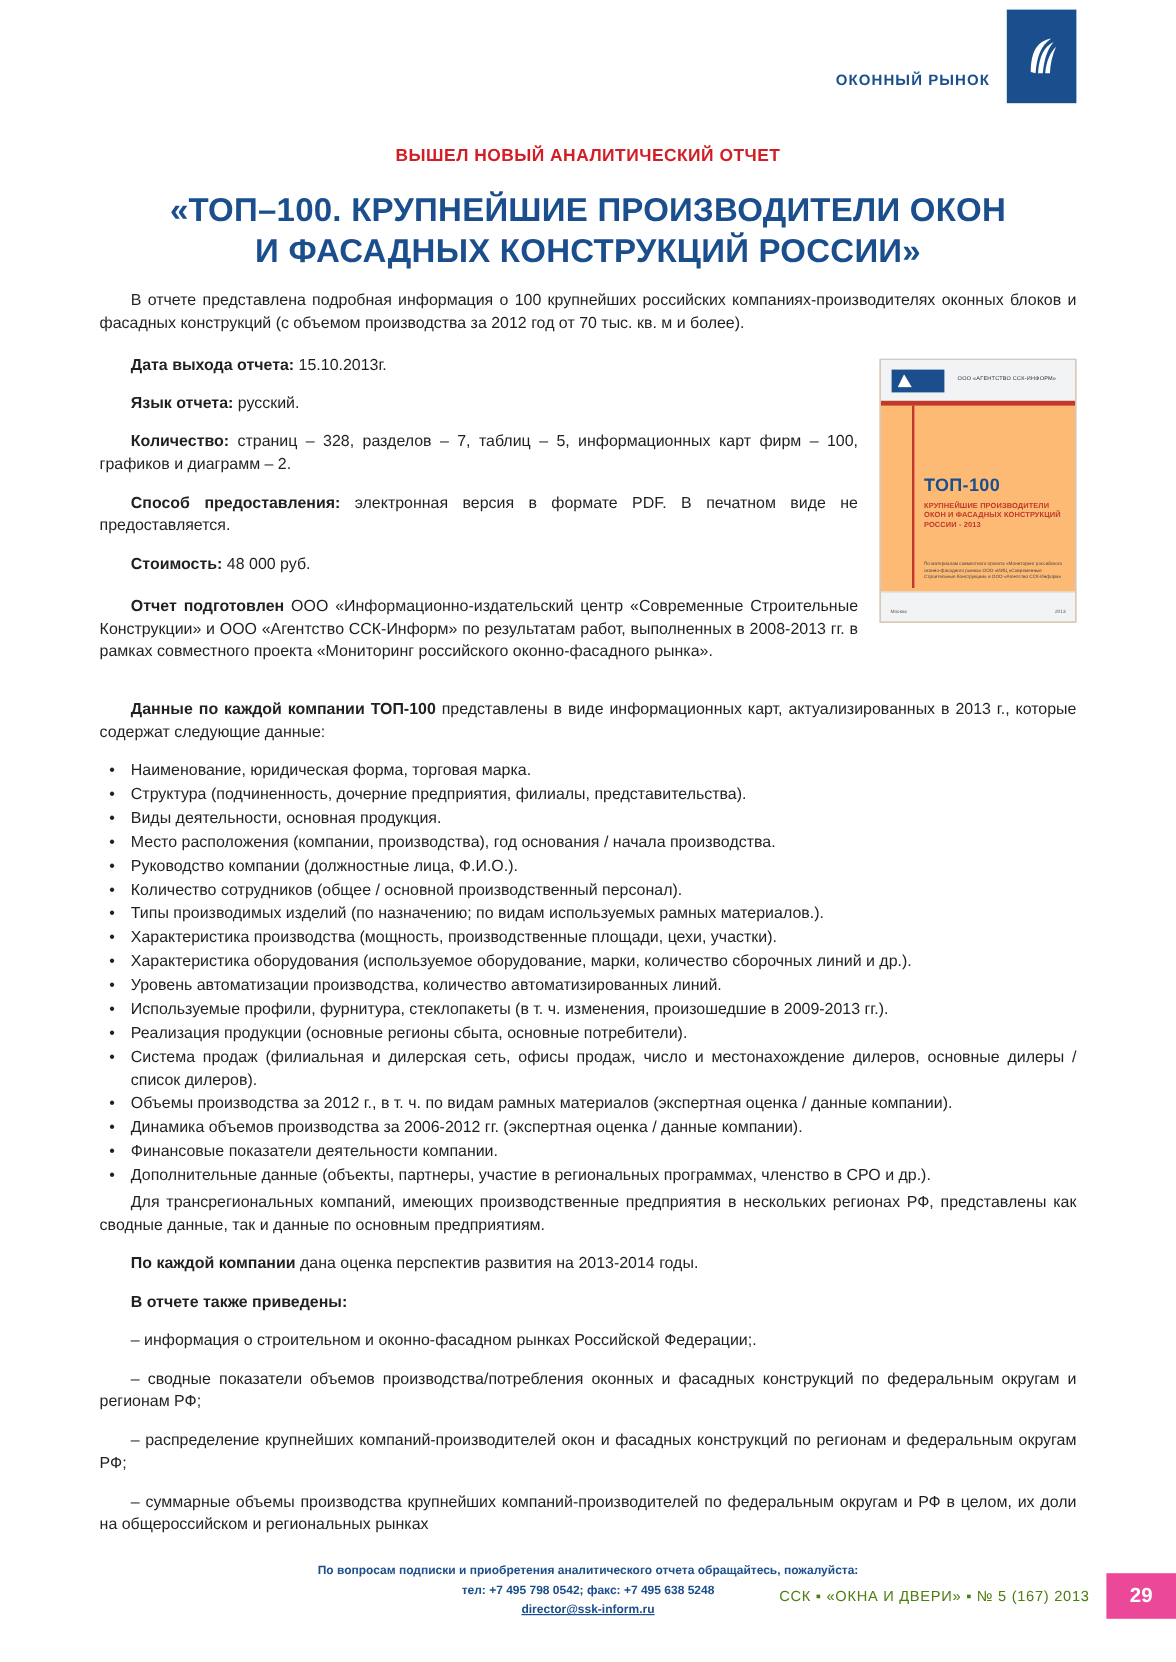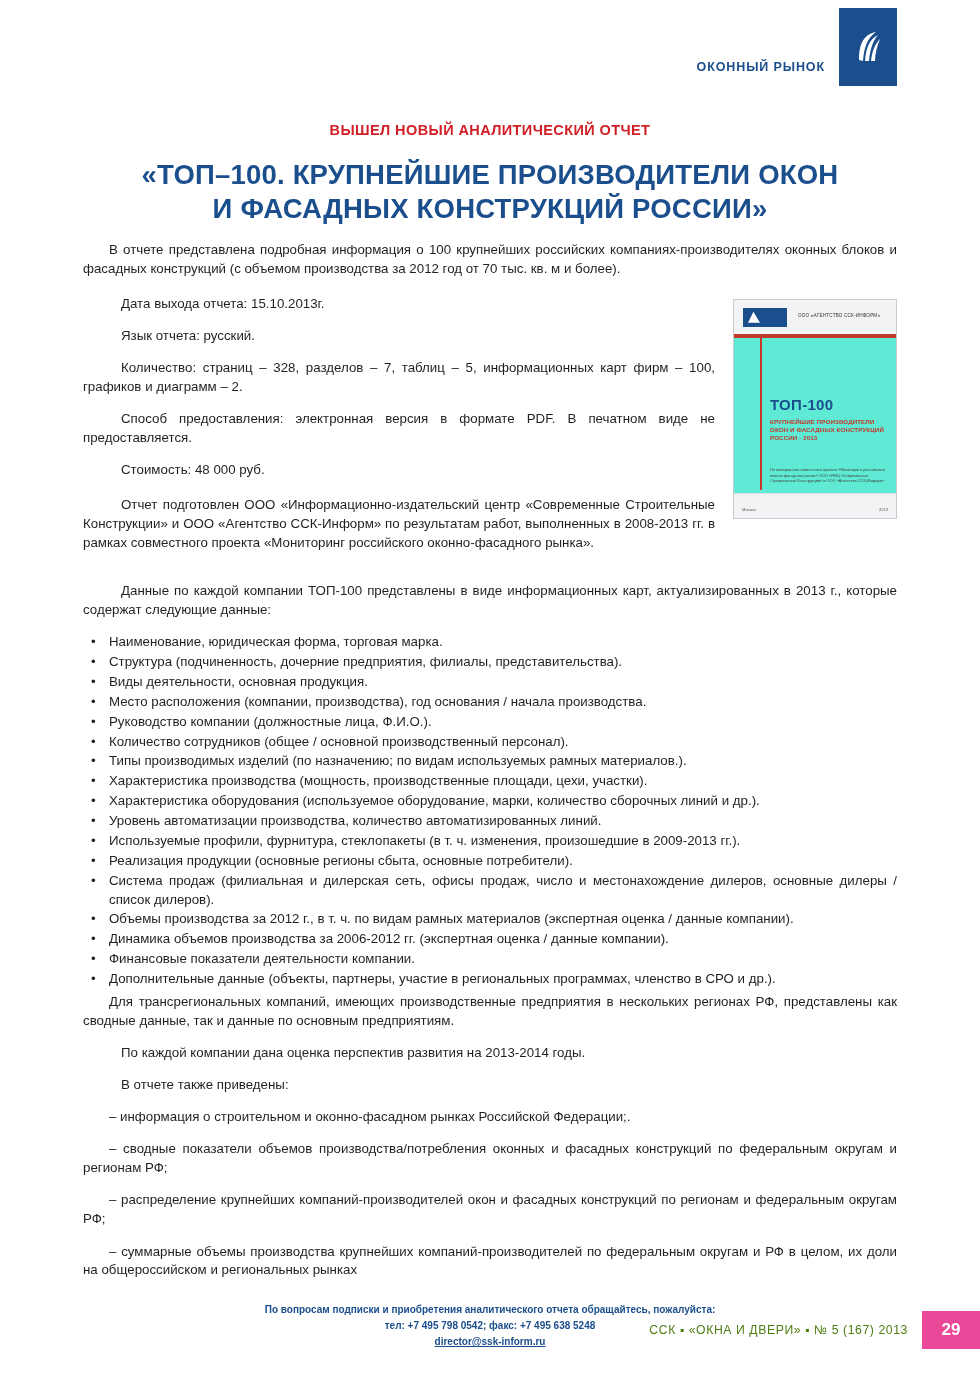--- a/index.html
+++ b/index.html
@@ -78,33 +78,33 @@
 
   
   .para {
     font-size: 13.3px;
     line-height: 1.42;
     text-align: justify;
     margin-top: 16px;
   }
   .para.indent { text-indent: 26px; }
   .tight { margin-top: 4px; }
-  b, .b { font-weight: normal; margin-left: 12px; }
+  b, .b { font-weight: bold; }
 
   .cover-wrap {
     position: relative;
     margin-top: 14px;
   }
   .cover {
     float: right;
     width: 162px;
     height: 218px;
     margin: 4px 0 6px 18px;
     border: 1px solid #c9ccd1;
-    background: #5eead4;
+    background: #fdba74;
     position: relative;
     overflow: hidden;
   }
   .cover .c-top {
     position: absolute;
     left: 0; top: 0; width: 100%; height: 34px;
     background: #f2f3f5;
     border-bottom: 1px solid #dcdfe3;
   }
   .cover .c-badge {

